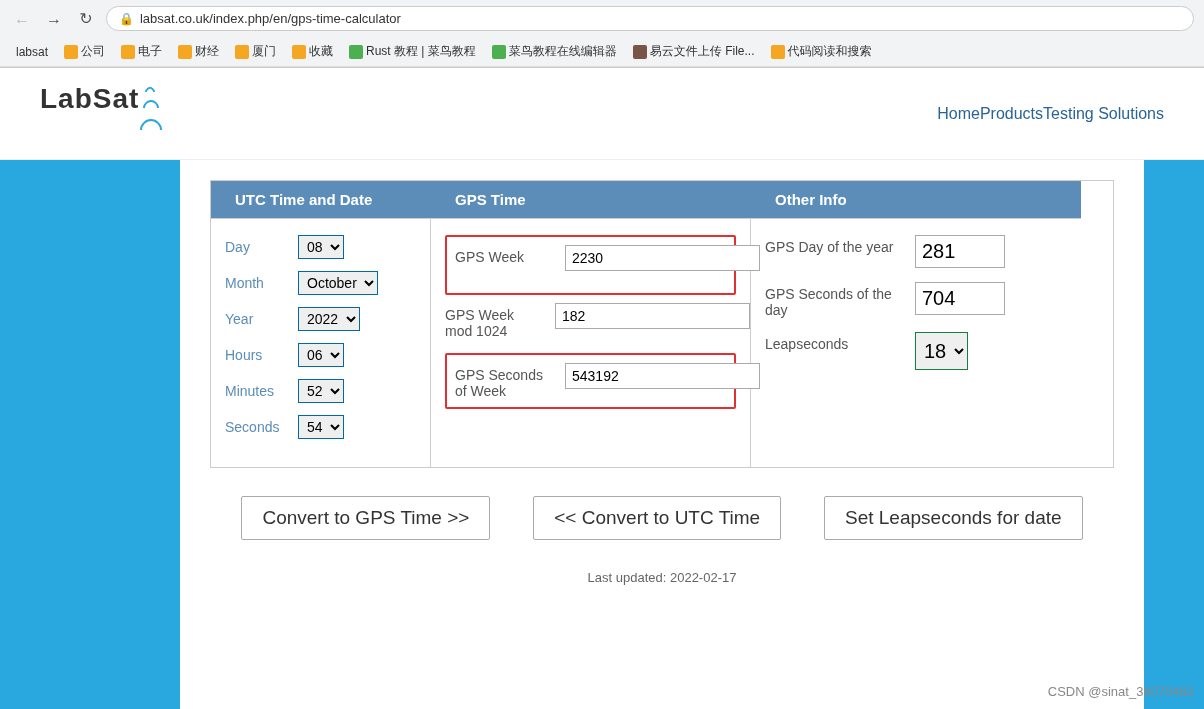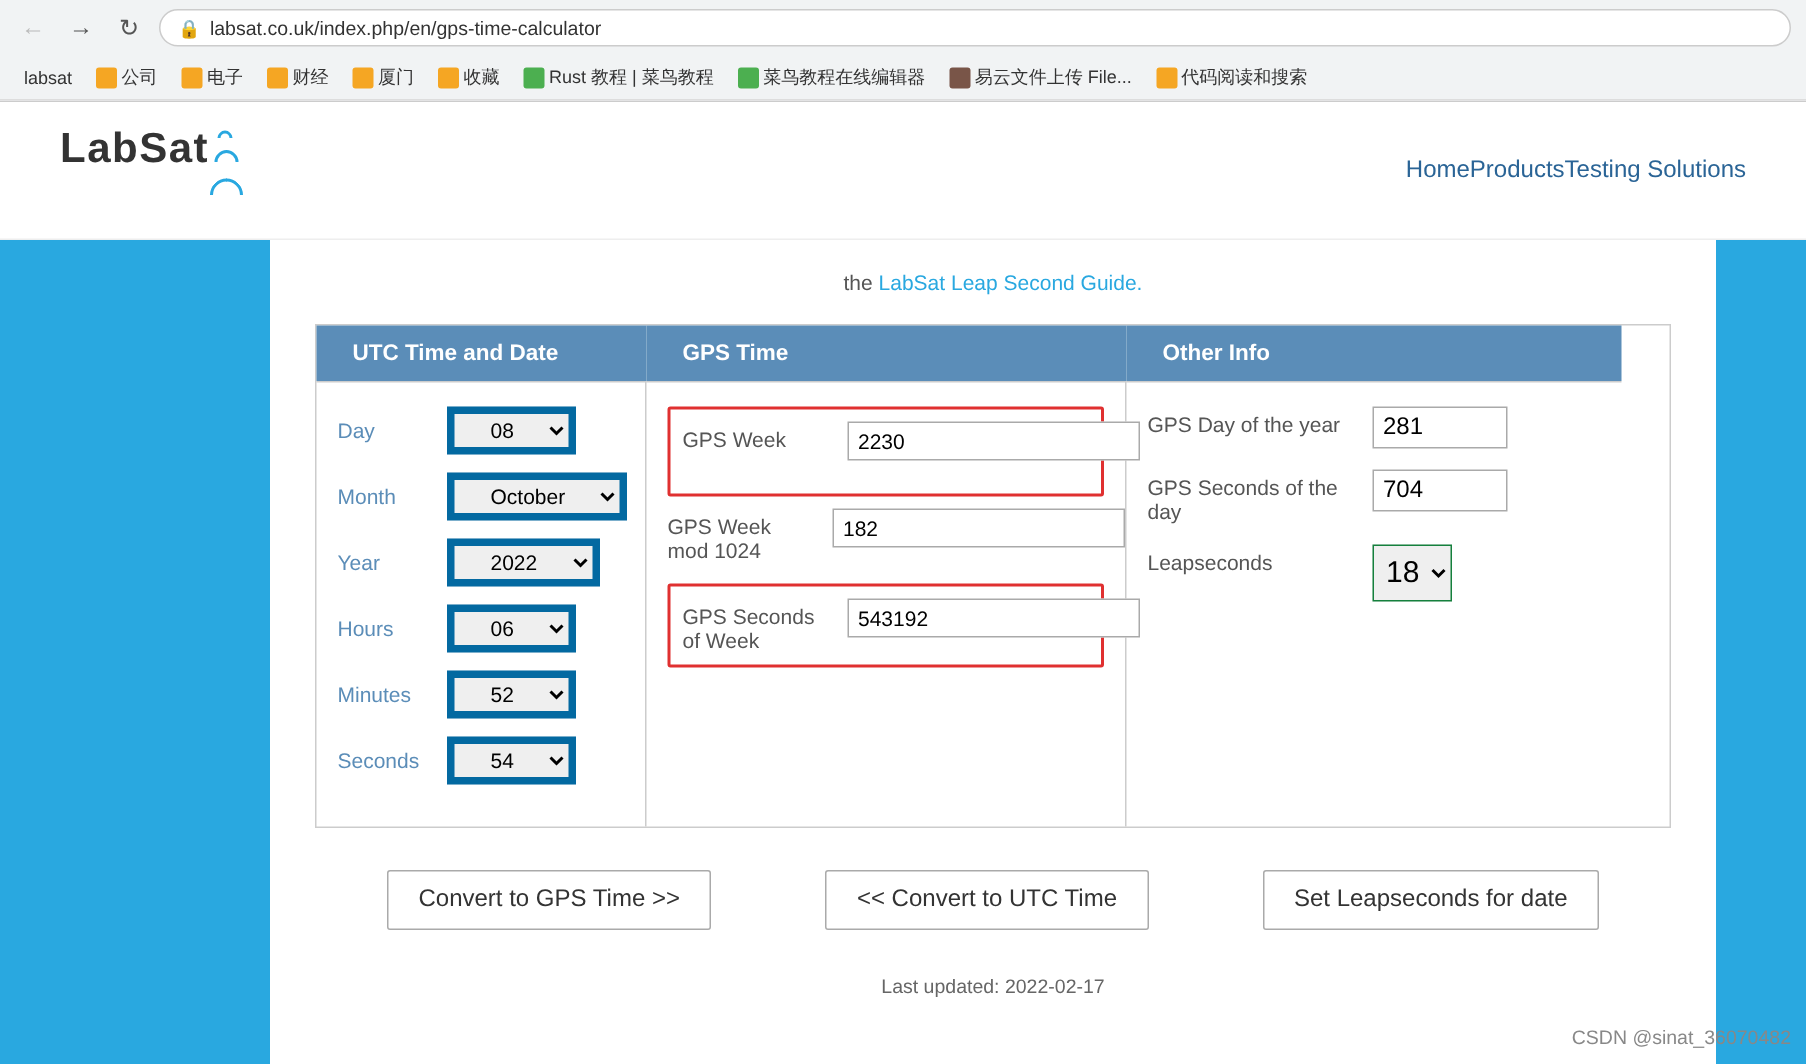--- a/index.html
+++ b/index.html
@@ -180,22 +180,22 @@
       gap: 8px;
     }
     .field-label {
       color: #5b8db8;
       font-size: 14px;
       width: 65px;
       flex-shrink: 0;
     }
     .field-select, .field-input {
       font-size: 14px;
-      padding: 2px 20px;
-      border: 5px solid #0369a1;
+      padding: 2px 4px;
+      border: 1px solid #0369a1;
     }
     .field-select { cursor: pointer; }
 
     
     .gps-field-row {
       display: flex;
       align-items: flex-start;
       margin-bottom: 14px;
       gap: 10px;
     }
@@ -235,42 +235,42 @@
     }
     .other-label {
       color: #555;
       font-size: 14px;
       width: 140px;
       flex-shrink: 0;
       padding-top: 4px;
     }
     .other-input {
       width: 90px;
-      font-size: 16px;
+      font-size: 20px;
       padding: 4px 6px;
       border: 1px solid #aaa;
     }
     .other-select {
       font-size: 20px;
       padding: 6px 4px;
       border: 1px solid #15803d;
       cursor: pointer;
     }
 
     
     .buttons-row {
       display: flex;
       align-items: center;
       justify-content: space-around;
       margin-top: 28px;
       padding: 0 10px;
     }
     .calc-btn {
       padding: 10px 20px;
-      font-size: 16px;
+      font-size: 19px;
       background: #fff;
       border: 1px solid #aaa;
       cursor: pointer;
       border-radius: 2px;
       color: #333;
       text-align: center;
     }
 
     
     .site-footer {
@@ -359,24 +359,20 @@
       <a class="nav-item" href="#">Products</a>
       <a class="nav-item" href="#">Testing Solutions</a>
     </nav>
   </div>
 
   <div class="content-area">
     <div class="blue-panel-left"></div>
 
     <div class="main-content">
 
-      <div class="intro-text">
-        <span>the </span>
-        <a href="#" class="intro-link">LabSat Leap Second Guide.</a>
-      </div>
 
       <div class="calc-grid">
 
         <div class="col-header utc">UTC Time and Date</div>
 
         <div class="col-header gps">GPS Time</div>
 
         <div class="col-header other">Other Info</div>
 
         <div class="col-body utc-body">

